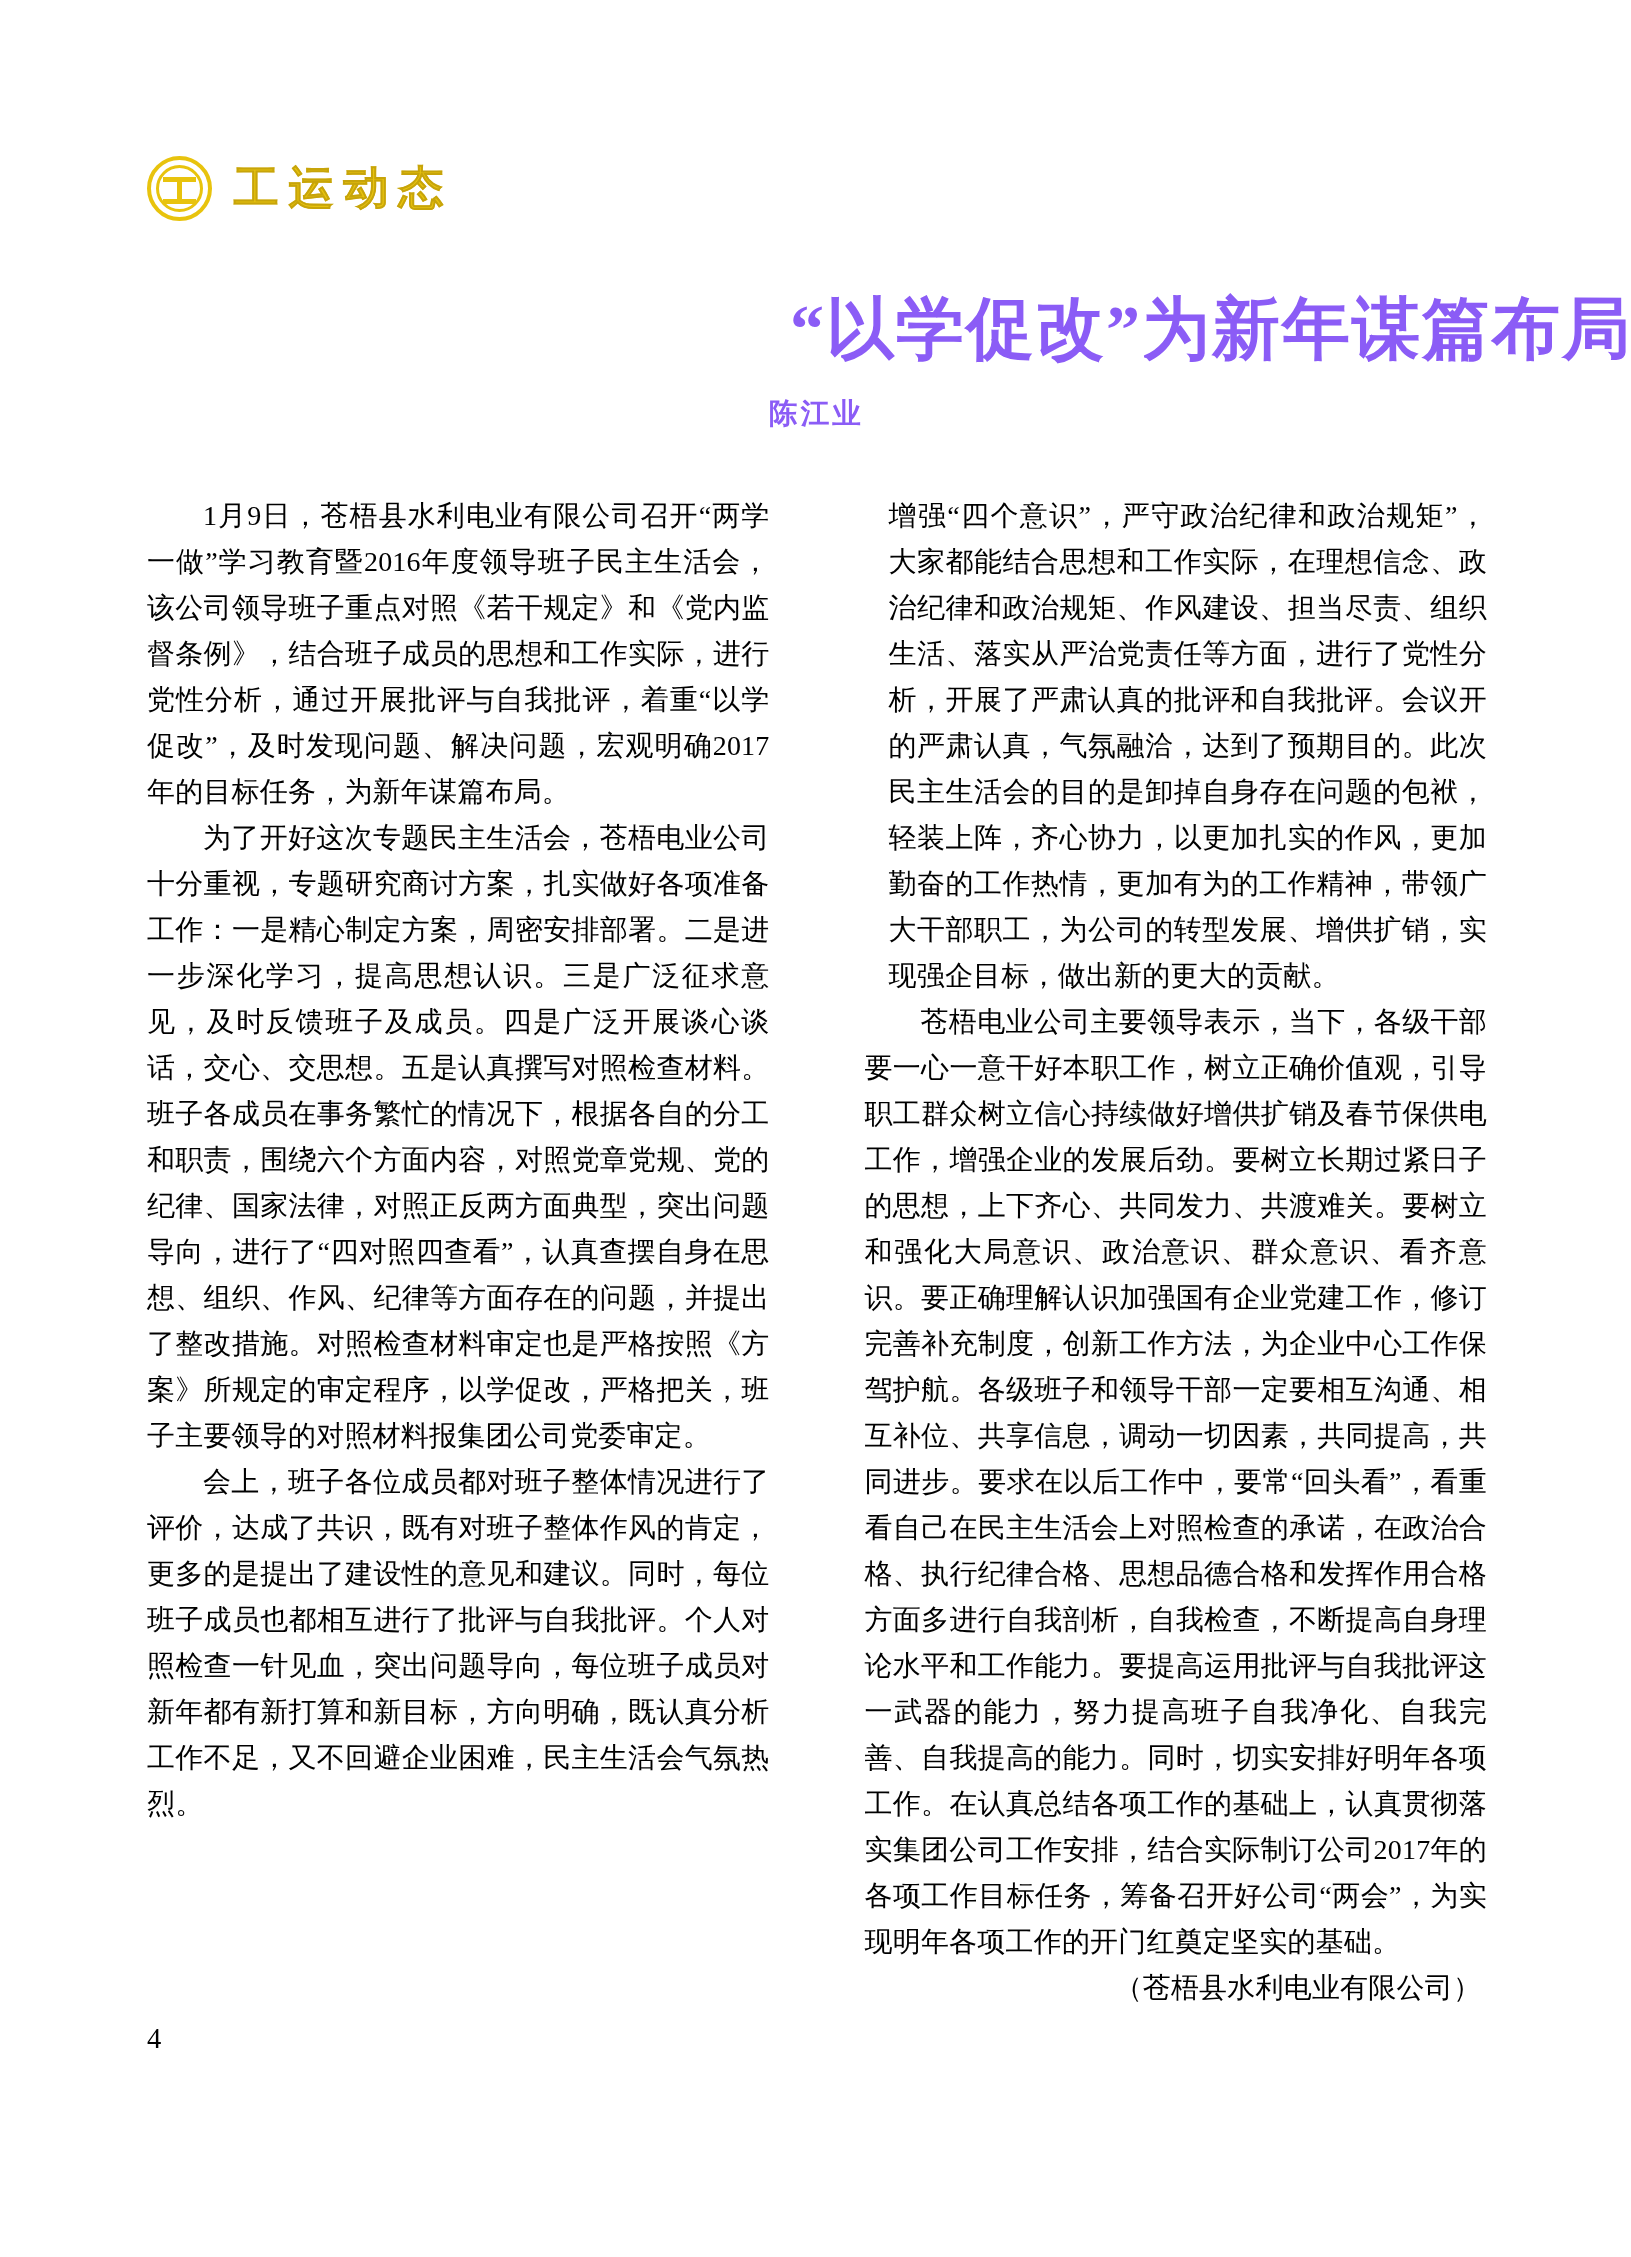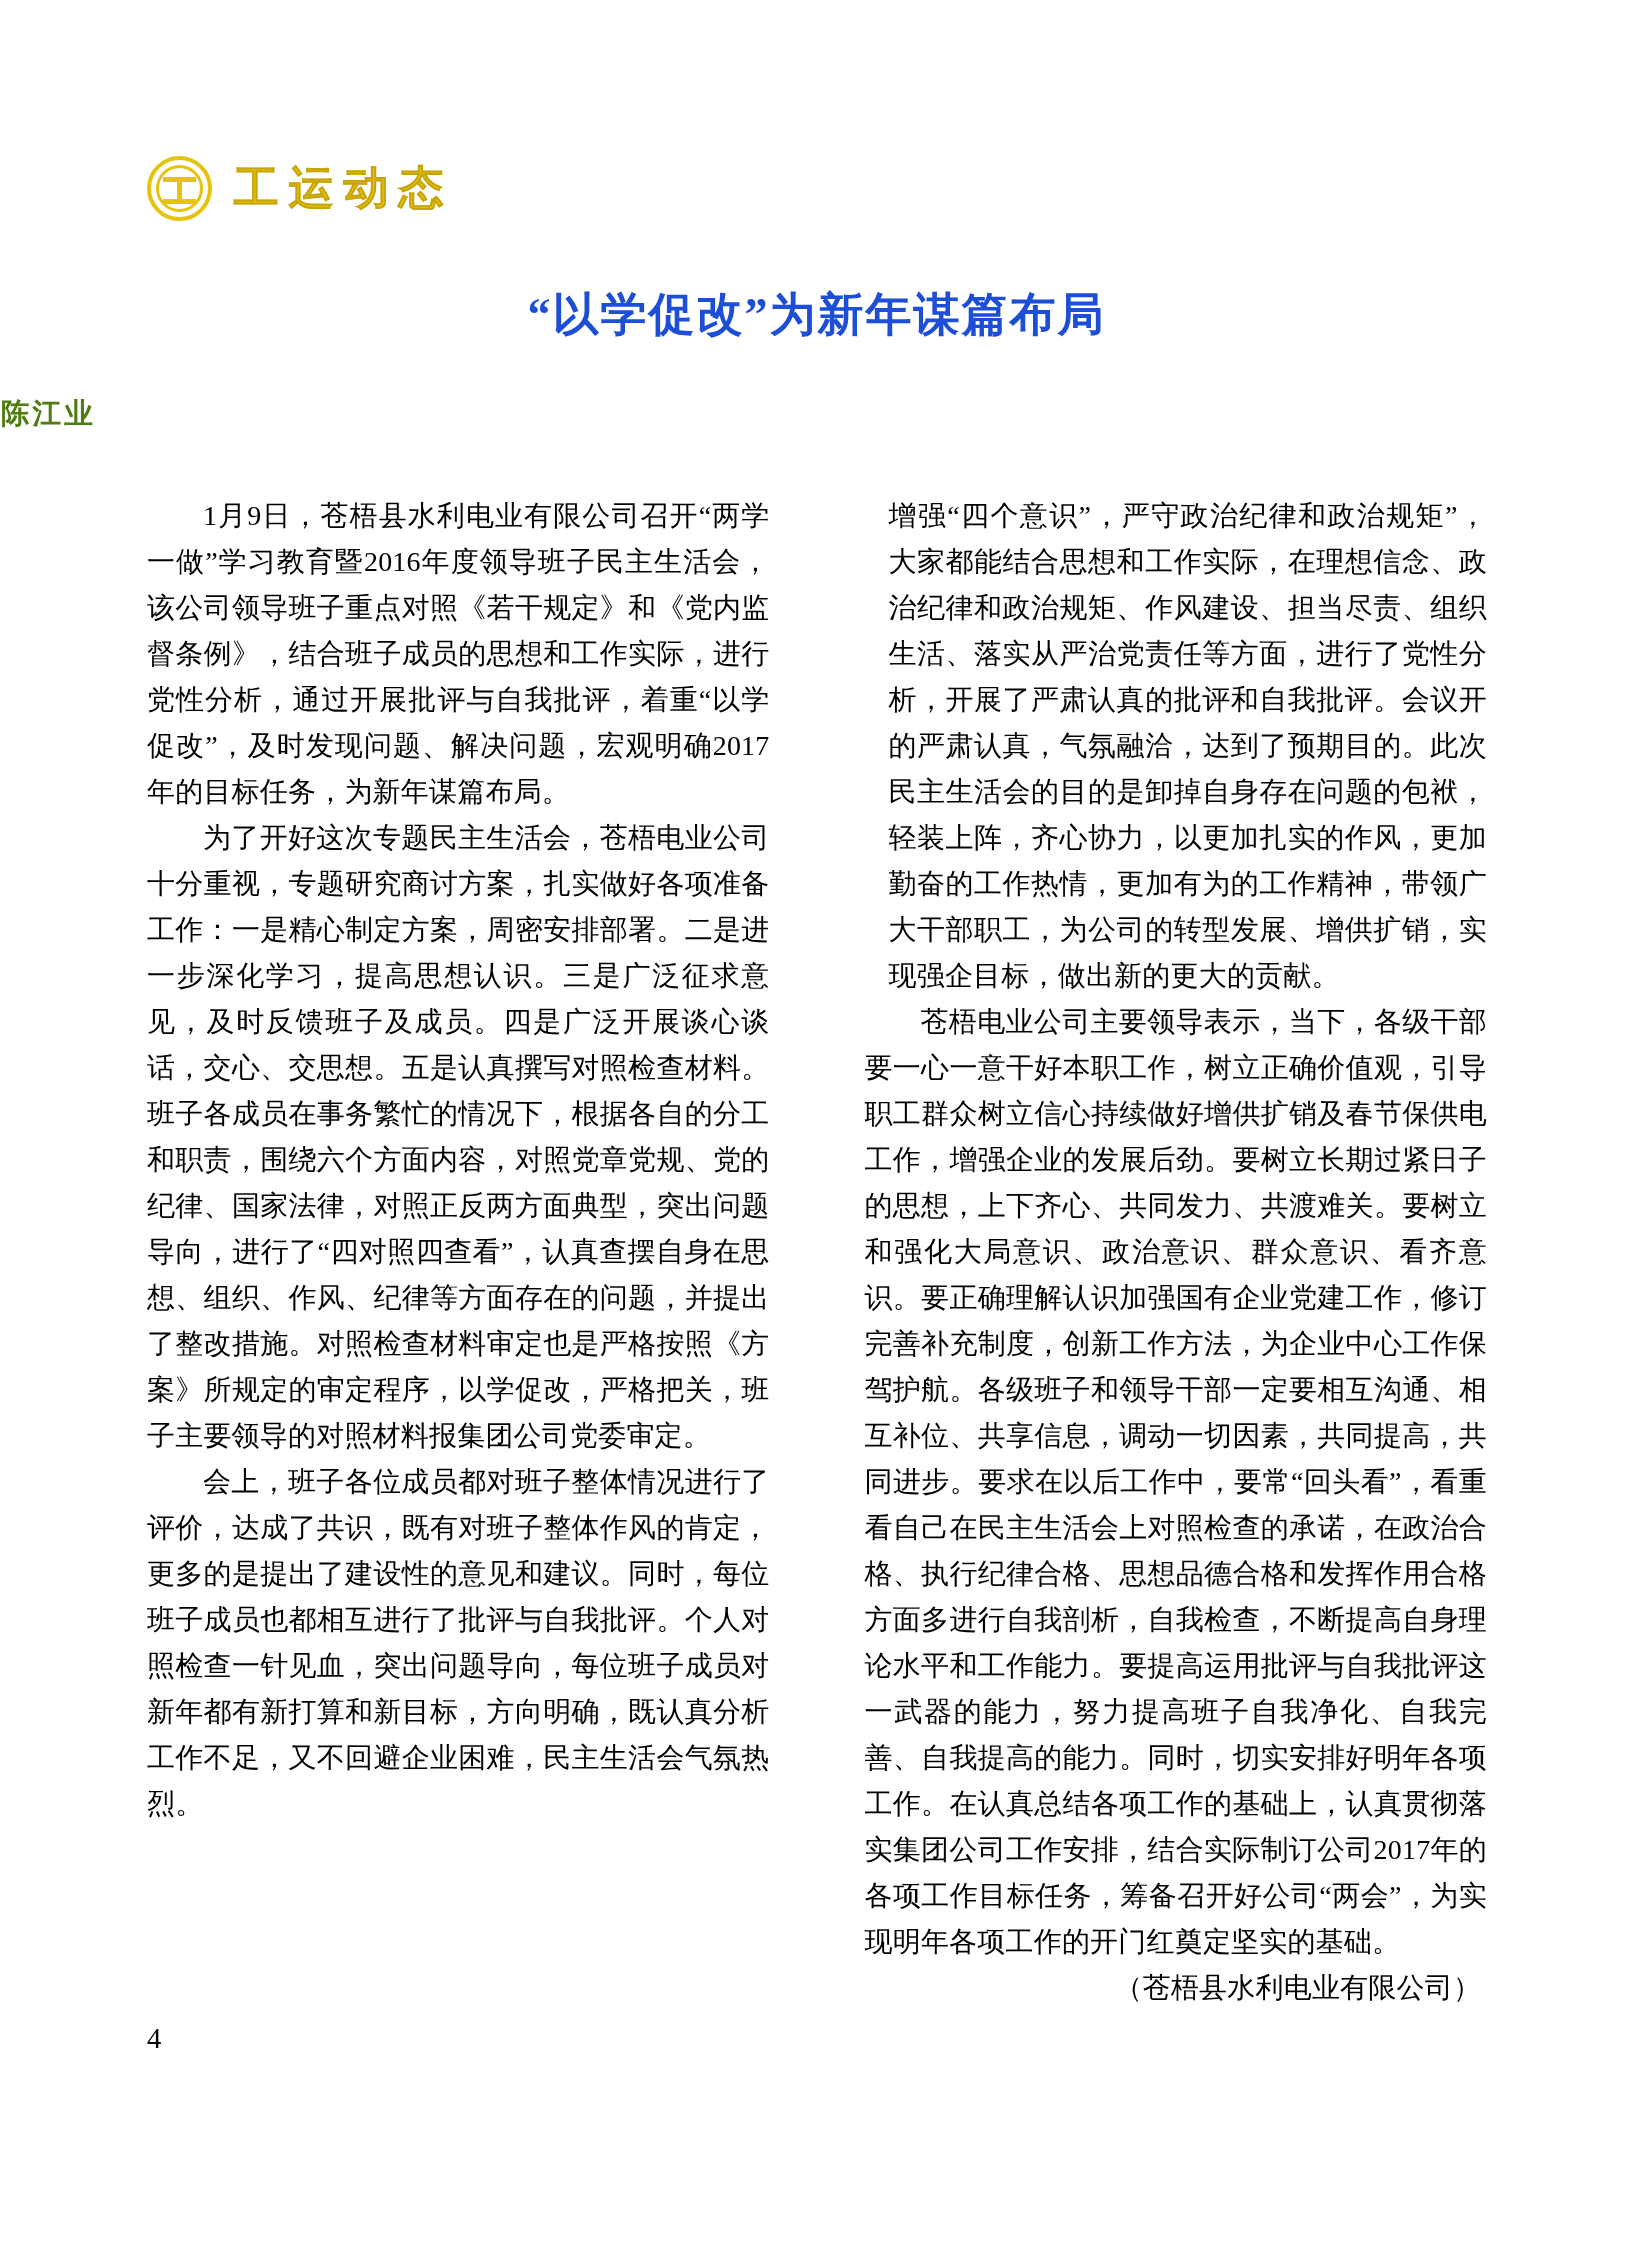--- a/index.html
+++ b/index.html
@@ -85,38 +85,38 @@
     white-space: nowrap;
     -webkit-text-stroke: 0.6px #c7a40a;
   }
 
   
   .article-title {
     position: absolute;
     left: 0;
     top: 284px;
     width: 1631px;
-    text-align: center;
+    text-align: right;
     font-family: "Liberation Serif", "DejaVu Serif", serif;
-    font-size: 46px;
+    font-size: 68px;
     font-weight: 700;
     letter-spacing: 2px;
-    color: #1d4ed8;
+    color: #8b5cf6;
   }
   .article-author {
     position: absolute;
     left: 0;
     top: 394px;
     width: 1631px;
-    text-align: left;
+    text-align: center;
     font-family: "Liberation Serif", "DejaVu Serif", serif;
     font-size: 28.6px;
     font-weight: 700;
     letter-spacing: 3px;
-    color: #4d7c0f;
+    color: #8b5cf6;
   }
 
   
   .columns {
     position: absolute;
     left: 146px;
     top: 493px;
     width: 1340px;
     display: flex;
     gap: 95px;

